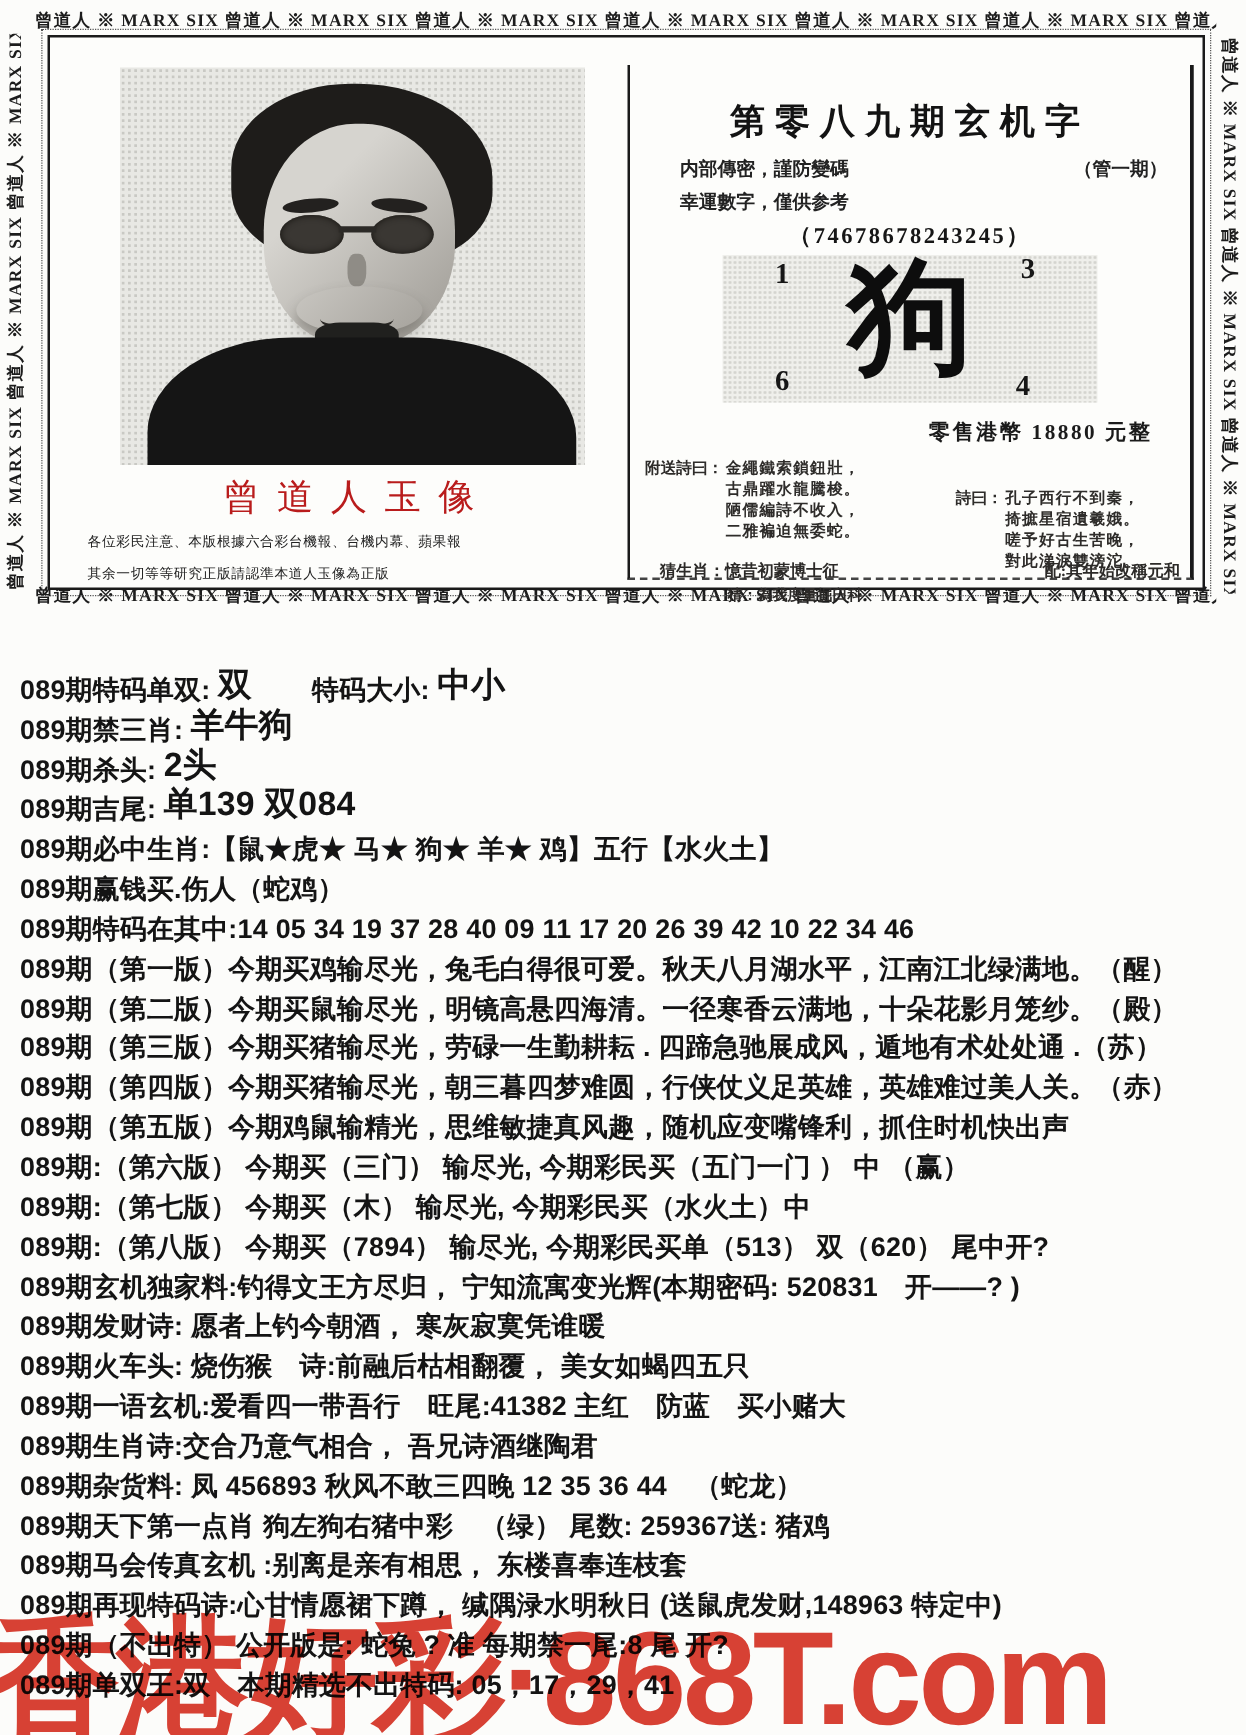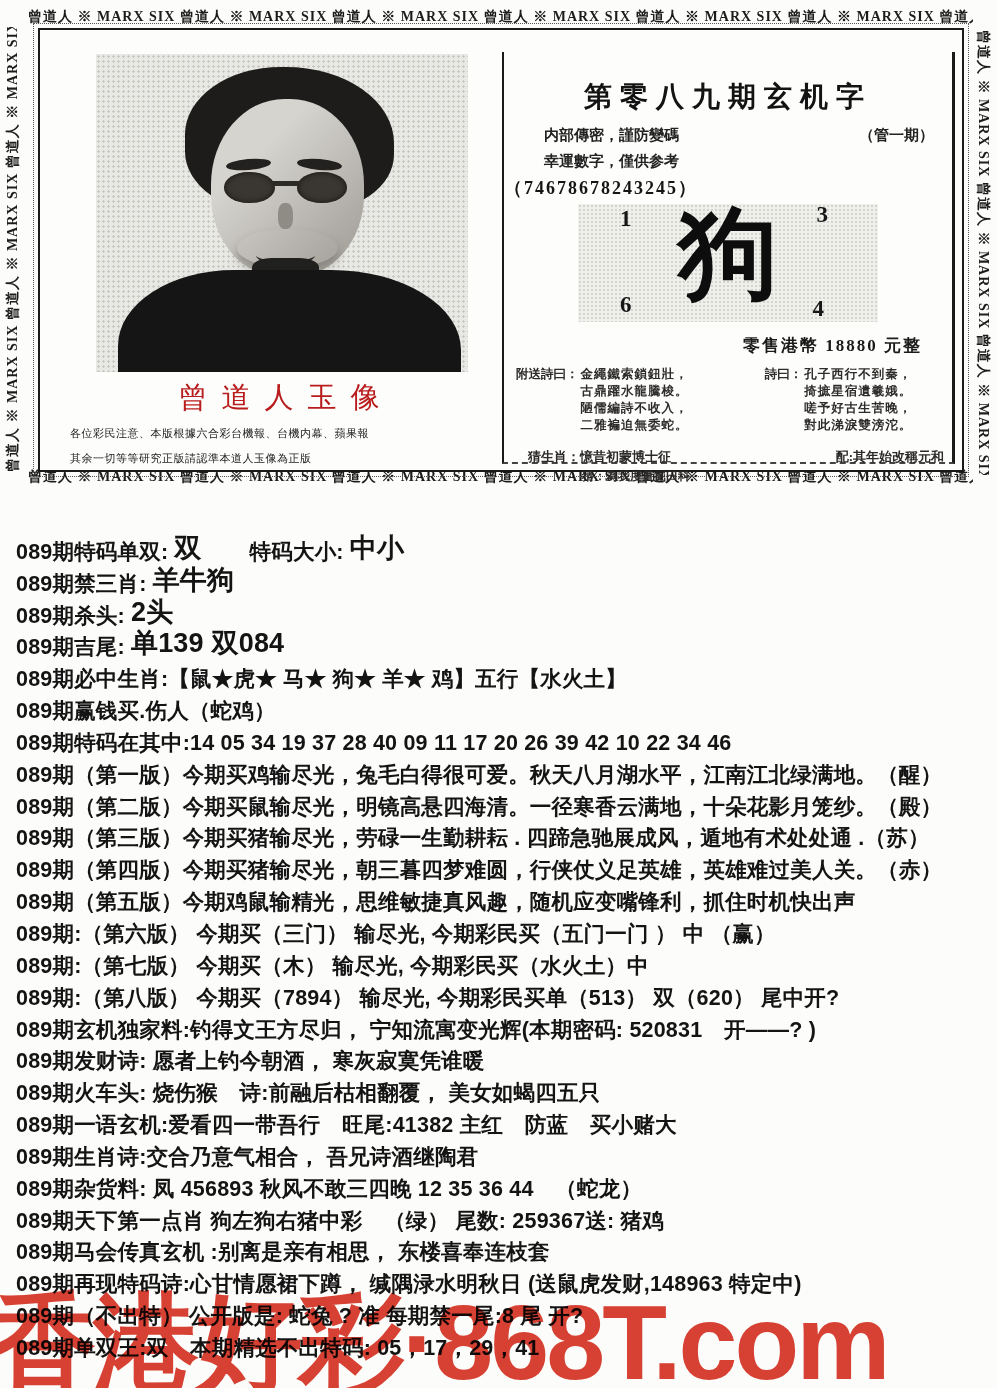--- a/index.html
+++ b/index.html
@@ -61,41 +61,41 @@
     border-bottom:2px dashed #444;
   }
   .panel-title{
     position:absolute;top:26px;left:0;width:100%;text-align:center;
     font-family:"Liberation Serif",serif;font-weight:bold;font-size:28px;
     letter-spacing:8px;color:#131313;
   }
   .panel-sub{position:absolute;top:74px;left:40px;right:18px;display:flex;justify-content:space-between;
     font-family:"Liberation Serif",serif;font-size:15px;font-weight:bold;color:#222;gap:40px;}
   .panel-lucky{position:absolute;top:100px;left:40px;font-family:"Liberation Serif",serif;font-size:15px;font-weight:bold;color:#222;}
-  .panel-code{position:absolute;top:124px;left:0;width:100%;
+  .panel-code{position:absolute;top:124px;left:0;width:100%;text-align:center;
     font-family:"Liberation Serif",serif;font-size:18px;font-weight:bold;letter-spacing:2px;color:#161616;}
   .zodiac-box{
     position:absolute;top:152px;left:74px;width:300px;height:118px;
     background:radial-gradient(#d4d4cf 1px, transparent 1.3px),#efefeb;
     background-size:4px 4px;
   }
   .z-char{position:absolute;left:0;top:-14px;width:100%;text-align:center;
     font-family:"Liberation Serif",serif;font-weight:bold;font-size:100px;line-height:130px;color:#0d0d0d;}
   .z-num{position:absolute;font-family:"Liberation Serif",serif;font-size:23px;font-weight:bold;color:#161616;}
   .z-tl{left:42px;top:2px;}
   .z-tr{right:50px;top:-2px;}
   .z-bl{left:42px;bottom:4px;}
   .z-br{right:54px;bottom:0px;}
   .panel-price{position:absolute;top:282px;right:30px;
     font-family:"Liberation Serif",serif;font-size:17px;font-weight:bold;letter-spacing:2px;color:#1b1b1b;}
   .poems{position:absolute;top:314px;left:12px;right:8px;display:flex;
     font-family:"Liberation Serif",serif;font-size:12.5px;color:#2e2c2a;font-weight:bold;gap:11px;}
   .poem-col{line-height:17px;}
   .poem-col.left{width:57%;display:flex;}
-  .poem-col.right{width:43%;display:flex;}
+  .poem-col.right{width:43%;display:flex;margin-top:24px;}
   .poem-label{white-space:nowrap;margin-right:2px;}
   .poem-lines div{white-space:nowrap;letter-spacing:1px;}
   .panel-foot{position:absolute;top:396px;left:24px;right:8px;display:flex;justify-content:space-between;
     font-family:"Liberation Serif",serif;font-size:13px;font-weight:bold;color:#2c2a28;white-space:nowrap;}
   .panel-foot2{position:absolute;top:416px;left:78px;
     font-family:"Liberation Serif",serif;font-size:12px;font-weight:bold;color:#2c2a28;white-space:nowrap;}
   
   .body-lines{position:absolute;left:16px;top:534px;width:975px;}
   .bline{
     height:31.85px;display:flex;align-items:flex-end;white-space:nowrap;

